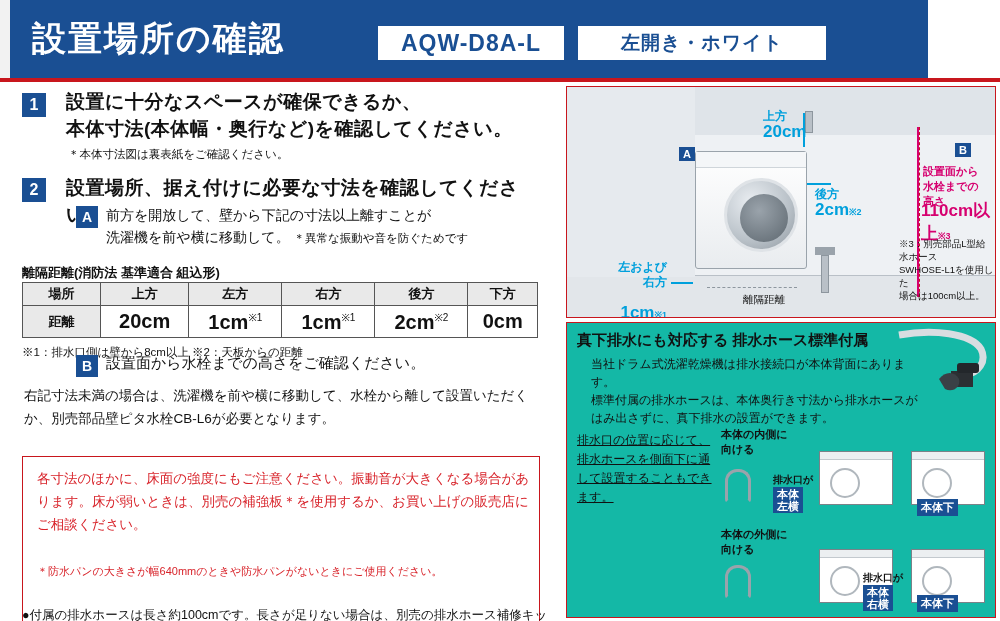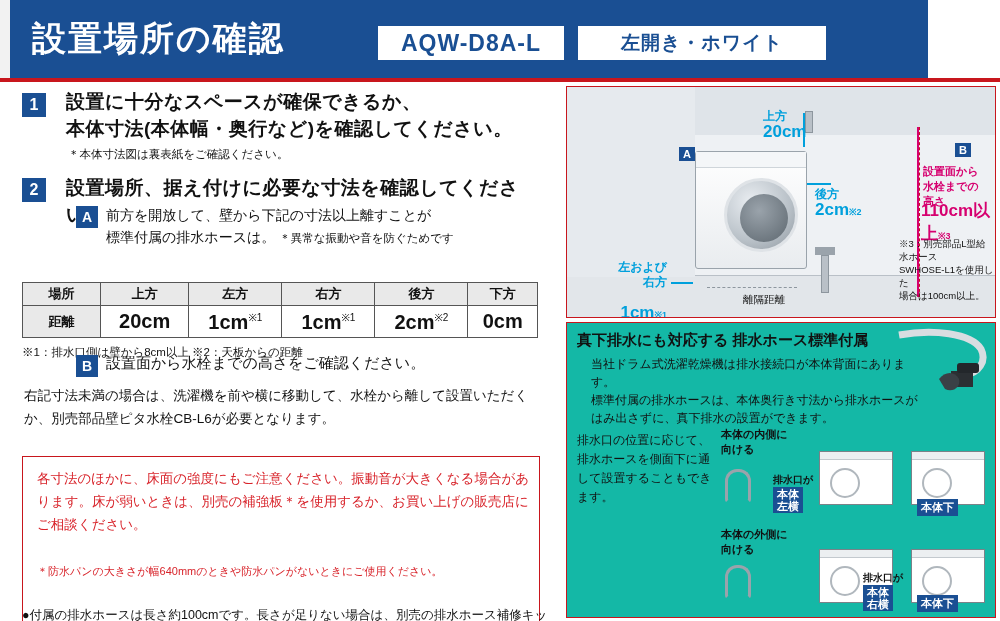--- a/index.html
+++ b/index.html
@@ -143,21 +143,21 @@
   .rb-title {
     position: absolute; left: 10px; top: 8px;
     font-size: 15px; font-weight: bold;
   }
   .rb-para {
     position: absolute; left: 24px; top: 32px; width: 330px;
     font-size: 12px; line-height: 18px;
   }
   .rb-para2 {
     position: absolute; left: 10px; top: 108px; width: 135px;
-    font-size: 12px; line-height: 19px;
+    font-size: 12px; line-height: 19px; text-decoration: underline;
   }
   .blue-lab {
     position: absolute; background: #1a4f93; color: #fff;
     font-size: 11px; font-weight: bold; padding: 1px 4px;
     white-space: nowrap;
   }
   .cyan-lab {
     position: absolute; color: #00a0dc; font-size: 12px; font-weight: bold;
     line-height: 15px;
   }
@@ -240,24 +240,25 @@
   <div class="step1-text" style="white-space:pre-line;">設置に十分なスペースが確保できるか、
 本体寸法(本体幅・奥行など)を確認してください。</div>
   <div class="note-small step1-note">＊本体寸法図は裏表紙をご確認ください。</div>
 
   <div class="step-num step2-num">2</div>
   <div class="step2-text">設置場所、据え付けに必要な寸法を確認してください。</div>
 
   <div class="badge-sq badgeA">A</div>
   <div class="itemA-text">
     <span style="white-space:pre-line;">前方を開放して、壁から下記の寸法以上離すことが
-標準付属の排水ホースは。</span>
+洗濯機を前や横に移動して。</span>
     <span class="itemA-note">＊異常な振動や音を防ぐためです</span>
   </div>
 
+  <div class="table-caption">離隔距離(消防法 基準適合 組込形)</div>
   <table class="dim">
     <tbody>
         <tr>
       <th class="lbl">場所</th>
       <th>上方</th>
       <th>左方</th>
       <th>右方</th>
       <th>後方</th>
       <th>下方</th>
     </tr>

